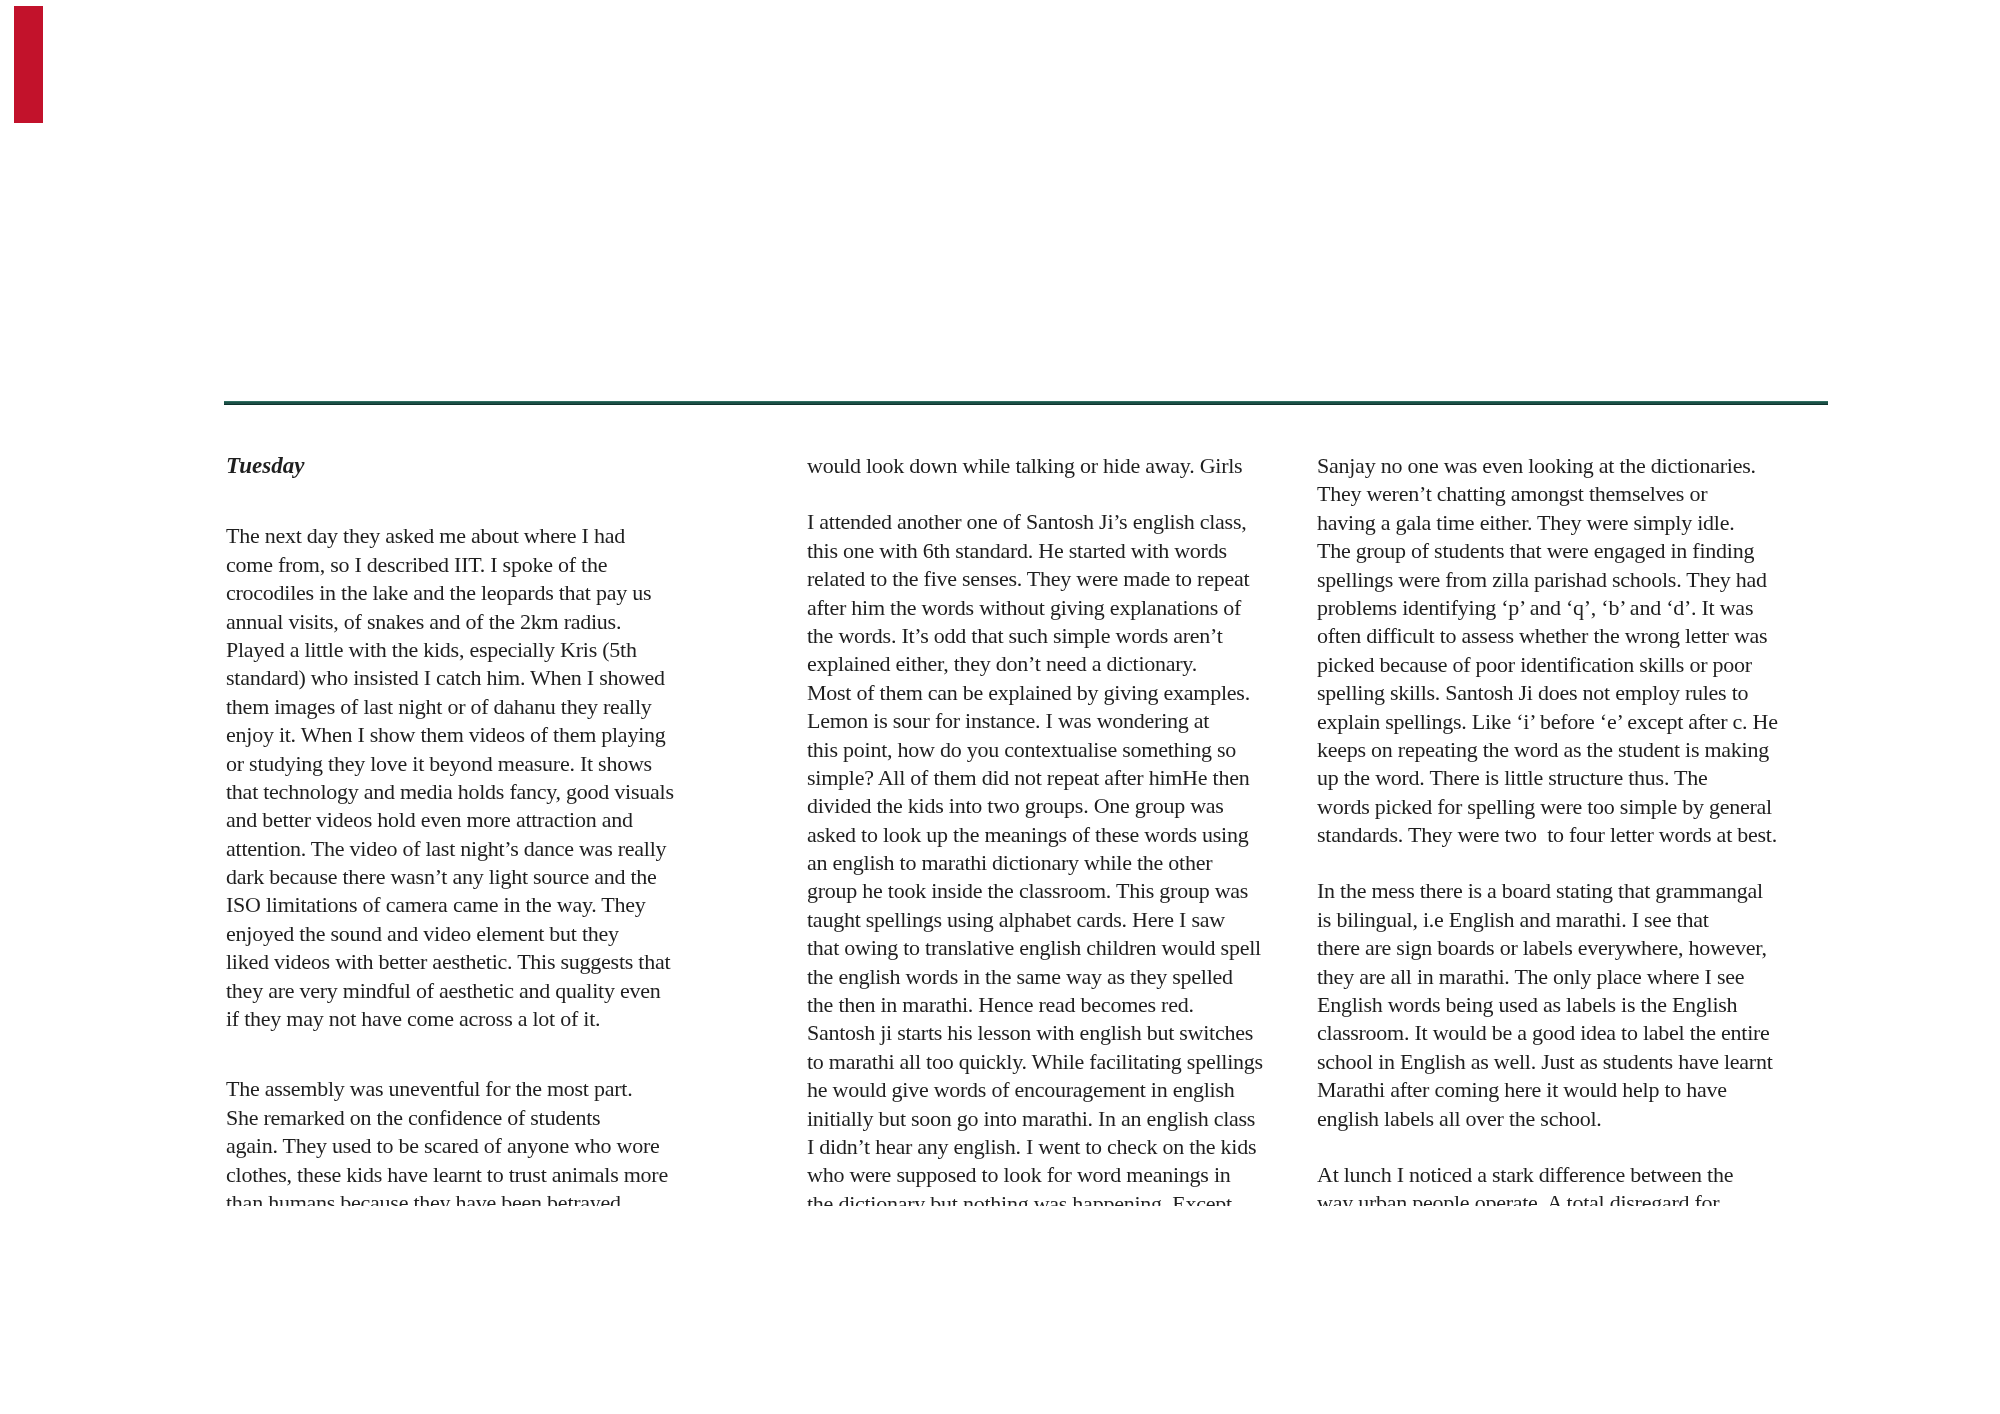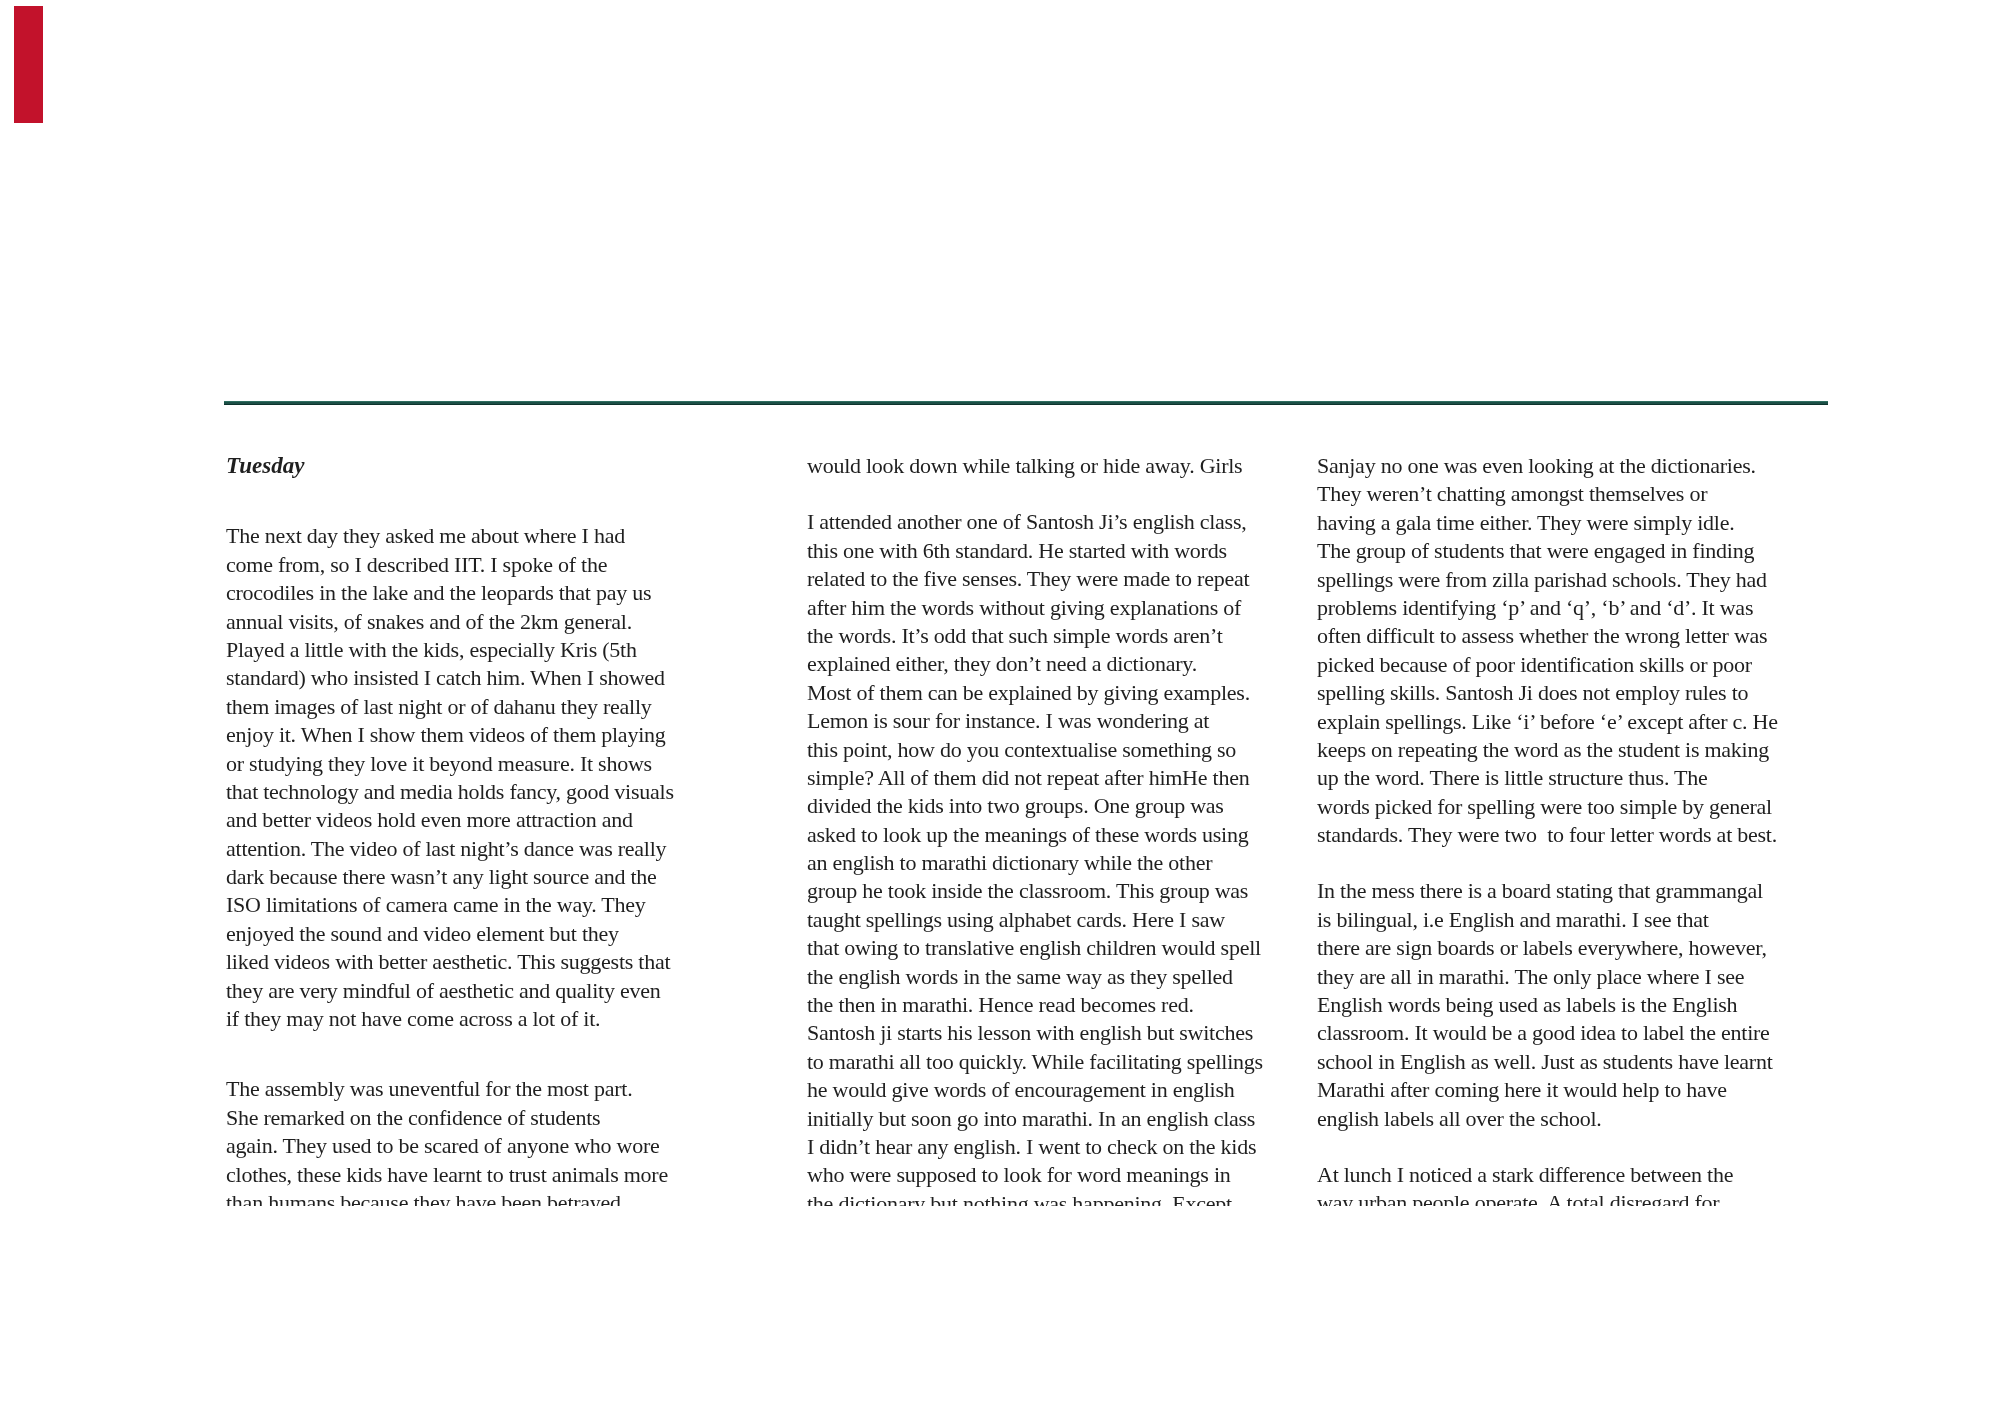--- a/index.html
+++ b/index.html
@@ -43,21 +43,21 @@
   <div class="rule"></div>
 
   <div class="column" id="col1">
       <div class="block heading">
         <div class="line">Tuesday</div>
       </div>
       <div class="block para gap-large">
         <div class="line">The next day they asked me about where I had</div>
         <div class="line">come from, so I described IIT. I spoke of the</div>
         <div class="line">crocodiles in the lake and the leopards that pay us</div>
-        <div class="line">annual visits, of snakes and of the 2km general.</div>
+        <div class="line">annual visits, of snakes and of the 2km radius.</div>
         <div class="line">Played a little with the kids, especially Kris (5th</div>
         <div class="line">standard) who insisted I catch him. When I showed</div>
         <div class="line">them images of last night or of dahanu they really</div>
         <div class="line">enjoy it. When I show them videos of them playing</div>
         <div class="line">or studying they love it beyond measure. It shows</div>
         <div class="line">that technology and media holds fancy, good visuals</div>
         <div class="line">and better videos hold even more attraction and</div>
         <div class="line">attention. The video of last night’s dance was really</div>
         <div class="line">dark because there wasn’t any light source and the</div>
         <div class="line">ISO limitations of camera came in the way. They</div>

